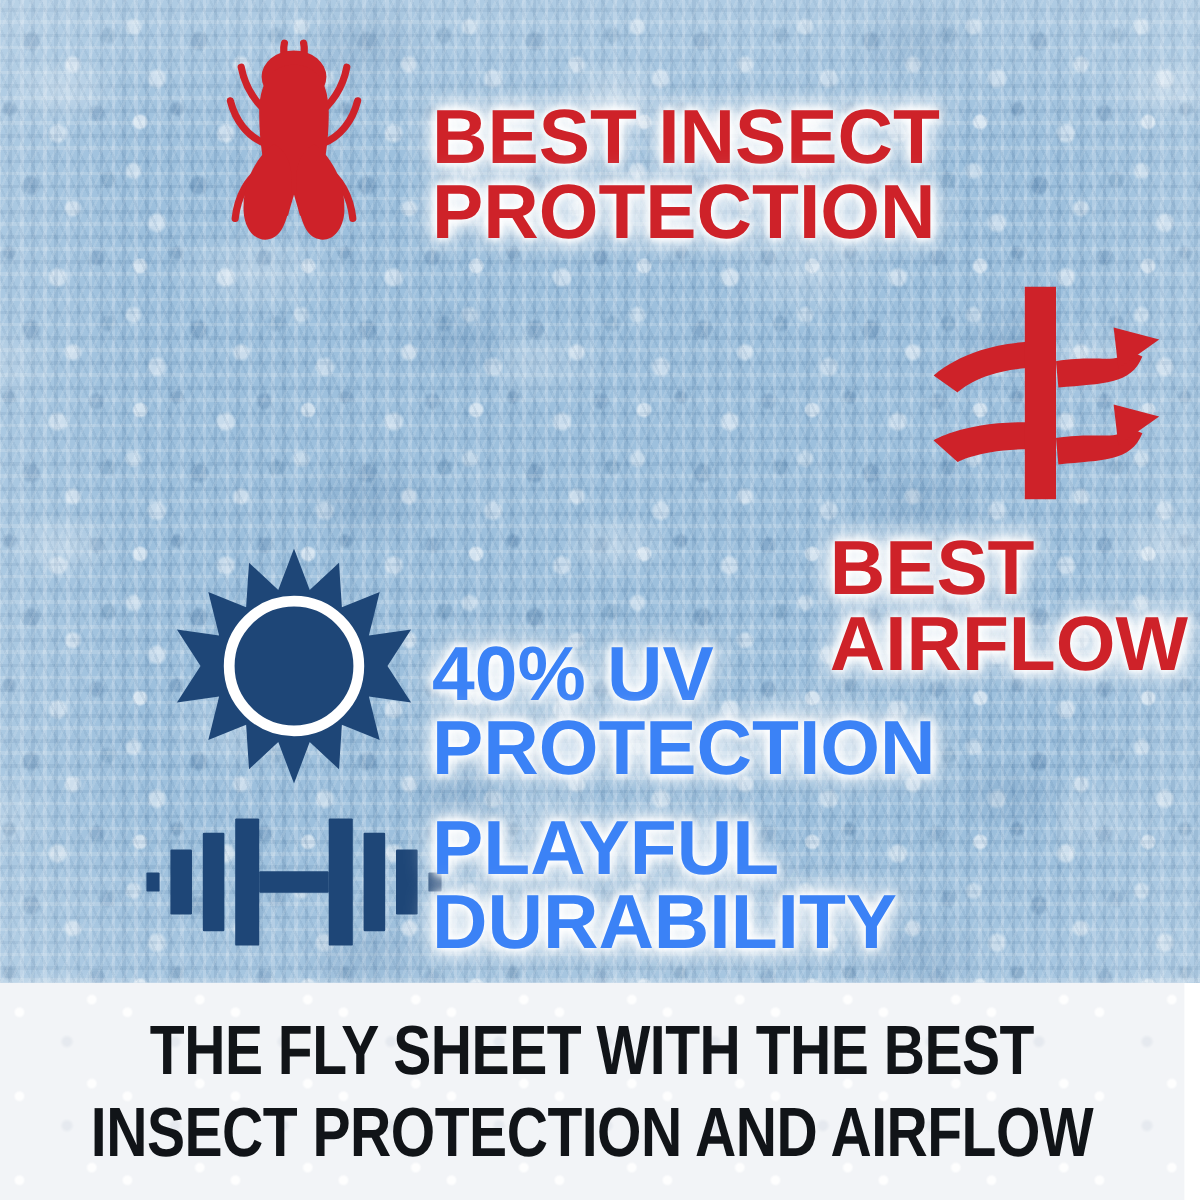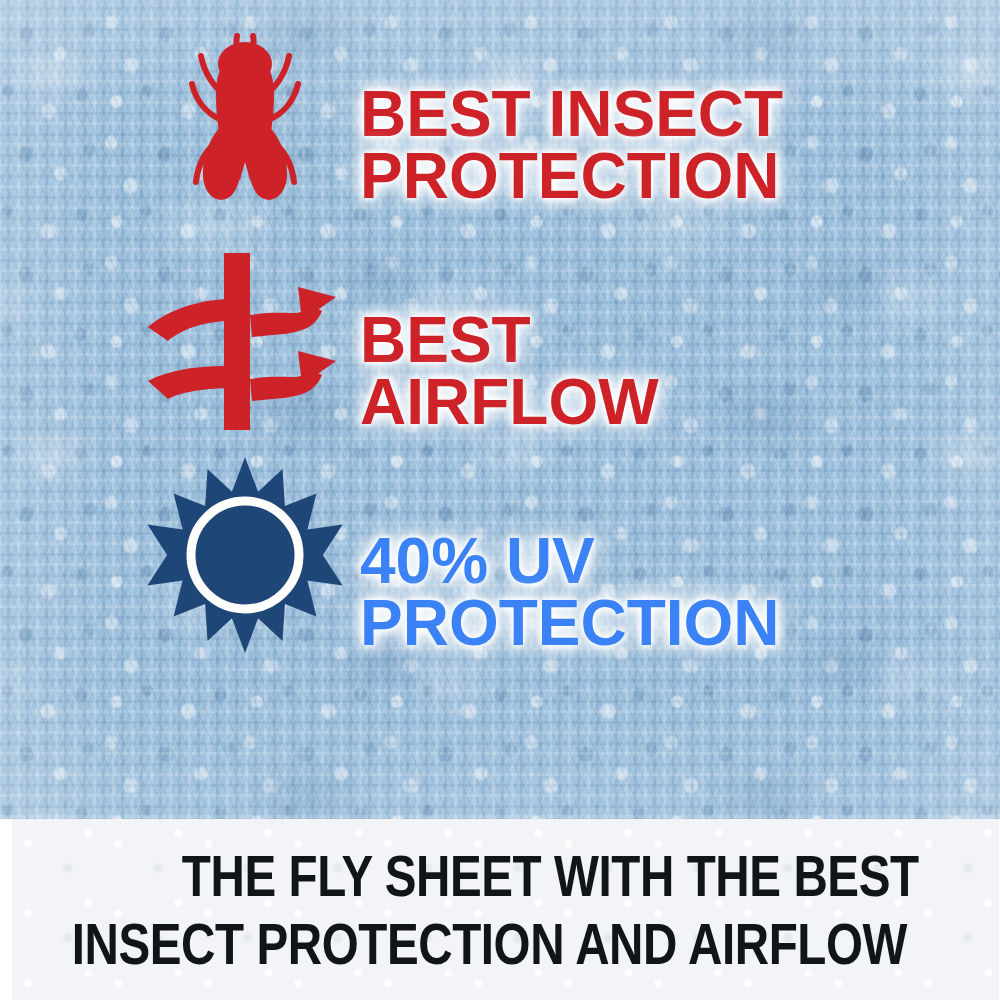--- a/index.html
+++ b/index.html
@@ -81,32 +81,32 @@
     background:
       linear-gradient(180deg, rgba(255,255,255,.18) 0%, rgba(255,255,255,0) 16%,
                               rgba(255,255,255,0) 84%, rgba(255,255,255,.10) 100%),
       linear-gradient(90deg, rgba(255,255,255,.14) 0%, rgba(255,255,255,0) 12%,
                               rgba(255,255,255,0) 88%, rgba(255,255,255,.12) 100%);
   }
 
   
   #caption-band {
     position: absolute;
-    left: 12px; top: 819px;
+    left: 0; top: 819px;
     width: 987px;
     height: 181px;
     background-color: #f2f4f7;
     background-image:
       radial-gradient(circle at 18% 35%, rgba(255,255,255,.9) 0 3px, rgba(255,255,255,0) 5px),
       radial-gradient(circle at 62% 70%, rgba(228,232,238,.9) 0 3px, rgba(228,232,238,0) 6px),
       radial-gradient(circle at 85% 20%, rgba(255,255,255,.9) 0 3px, rgba(255,255,255,0) 5px);
     background-size: 90px 70px;
     display: flex;
     flex-direction: column;
-    align-items: flex-end;
+    align-items: center;
     justify-content: center;
   }
   .caption-line {
     color: #111418;
     font-family: "Liberation Sans Narrow", "Liberation Sans", sans-serif;
     font-weight: bold;
     font-size: 58px;
     line-height: 68px;
     letter-spacing: -0.5px;
     transform: scaleX(0.82);
@@ -141,21 +141,21 @@
       0 0 20px #ffffff, 0 0 26px rgba(255,255,255,.85);
   }
   .label.navy {
     color: #3b82f6;
     text-shadow:
       0 0 7px #ffffff, 0 0 7px #ffffff, 0 0 14px #ffffff,
       0 0 20px #ffffff, 0 0 26px rgba(255,255,255,.85);
   }
 
   #row-insect   { left: 130px; top:  28px; width: 860px; height: 180px; }
-  #row-airflow  { left: 130px; top: 234px; width: 860px; height: 200px; }
+  #row-airflow  { left: 130px; top: 212px; width: 860px; height: 200px; flex-direction: column; }
   #row-uv       { left: 130px; top: 440px; width: 860px; height: 215px; }
   #row-dura     { left: 130px; top: 650px; width: 860px; height: 150px; }
 
   #row-insect  .label { font-size: 64px; }
   #row-airflow .label { font-size: 64px; }
   #row-uv      .label { font-size: 64px; }
   #row-dura    .label { font-size: 64px; }
 
   svg { display: block; overflow: visible; }
 </style>
@@ -258,19 +258,41 @@
           113.1,163.3 100,198 86.9,163.3 62.5,186.1 60.1,149.0 28.6,161.6 37.6,125.5
           2.4,130.4 22.1,100.0 2.4,69.6 37.6,74.5 28.6,38.4 60.1,51.0 62.5,13.9 86.9,36.7"></polygon>
 
         <circle cx="100" cy="100" r="54" fill="none" stroke="#ffffff" stroke-width="9"></circle>
       </svg>
     </div>
     <div class="label navy">40% UV
 PROTECTION</div>
   </div>
 
+  <div class="row" id="row-dura">
+    <div class="icon-cell">
+      <svg width="250" height="130" viewBox="0 0 250 130">
+        <g fill="#1e4677">
+
+          <rect x="2" y="57" width="11" height="16" rx="1"></rect>
+          <rect x="22" y="38" width="18" height="54" rx="1"></rect>
+          <rect x="49" y="24" width="18" height="82" rx="1"></rect>
+          <rect x="76" y="12" width="20" height="106" rx="1"></rect>
+
+          <rect x="96" y="56" width="58" height="18" rx="1"></rect>
+
+          <rect x="154" y="12" width="20" height="106" rx="1"></rect>
+          <rect x="183" y="24" width="18" height="82" rx="1"></rect>
+          <rect x="210" y="38" width="18" height="54" rx="1"></rect>
+          <rect x="237" y="57" width="11" height="16" rx="1"></rect>
+        </g>
+      </svg>
+    </div>
+    <div class="label navy">PLAYFUL
+DURABILITY</div>
+  </div>
 
   <div id="caption-band">
     <div class="caption-line">THE FLY SHEET WITH THE BEST</div>
     <div class="caption-line">INSECT PROTECTION AND AIRFLOW</div>
   </div>
 
 </div>
 
 </body></html>

